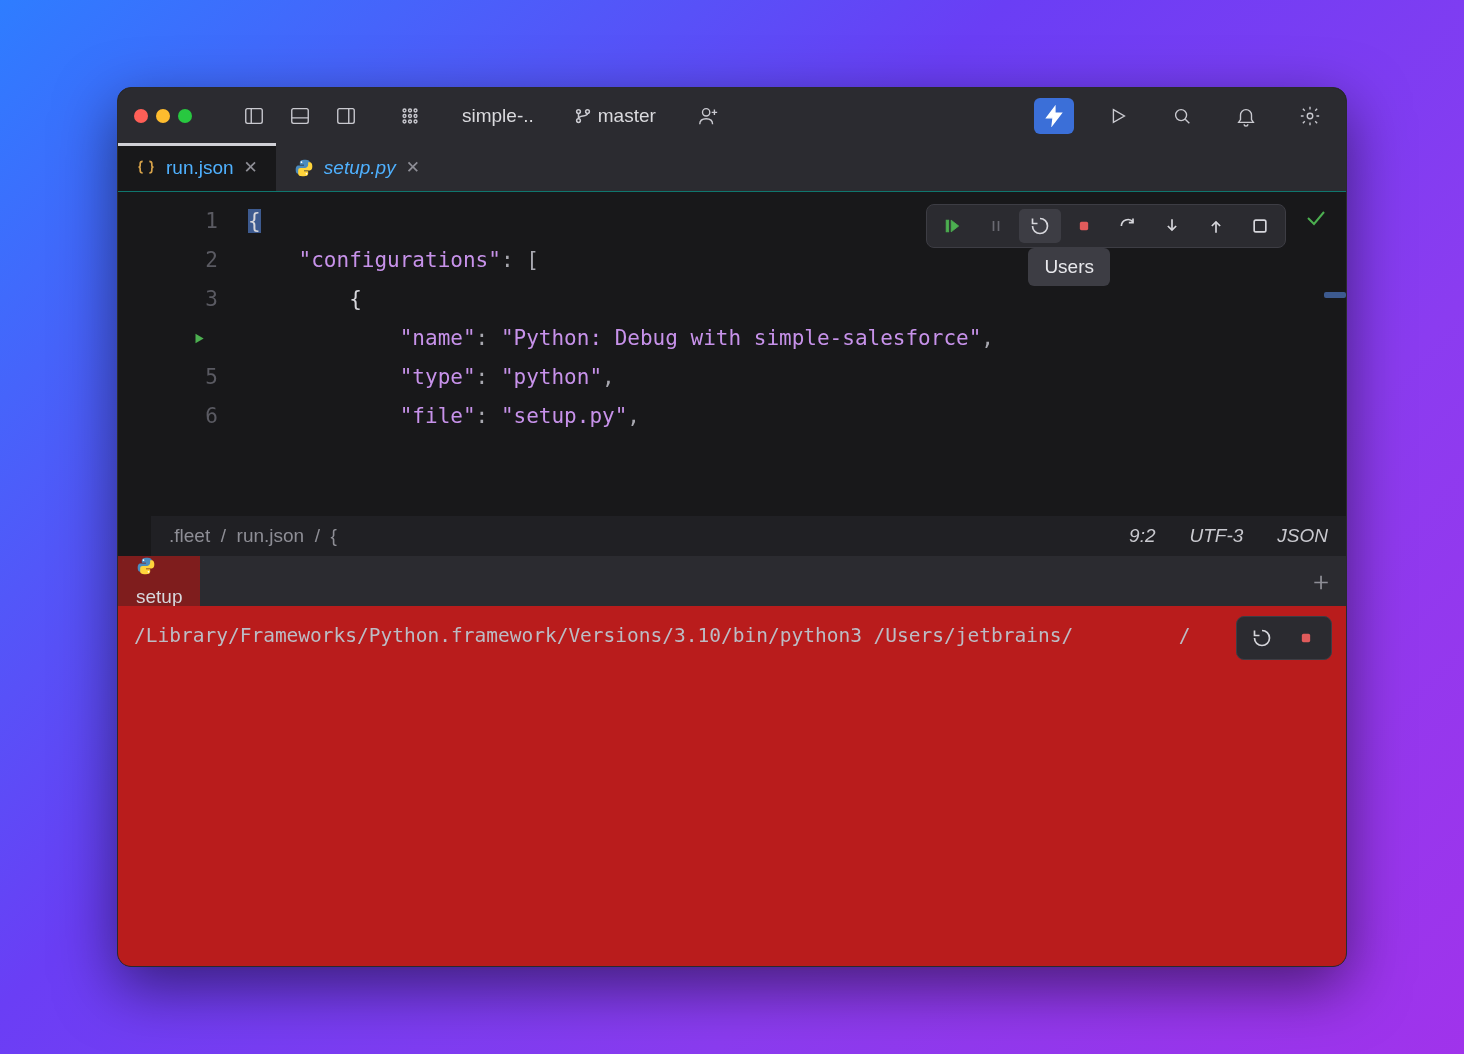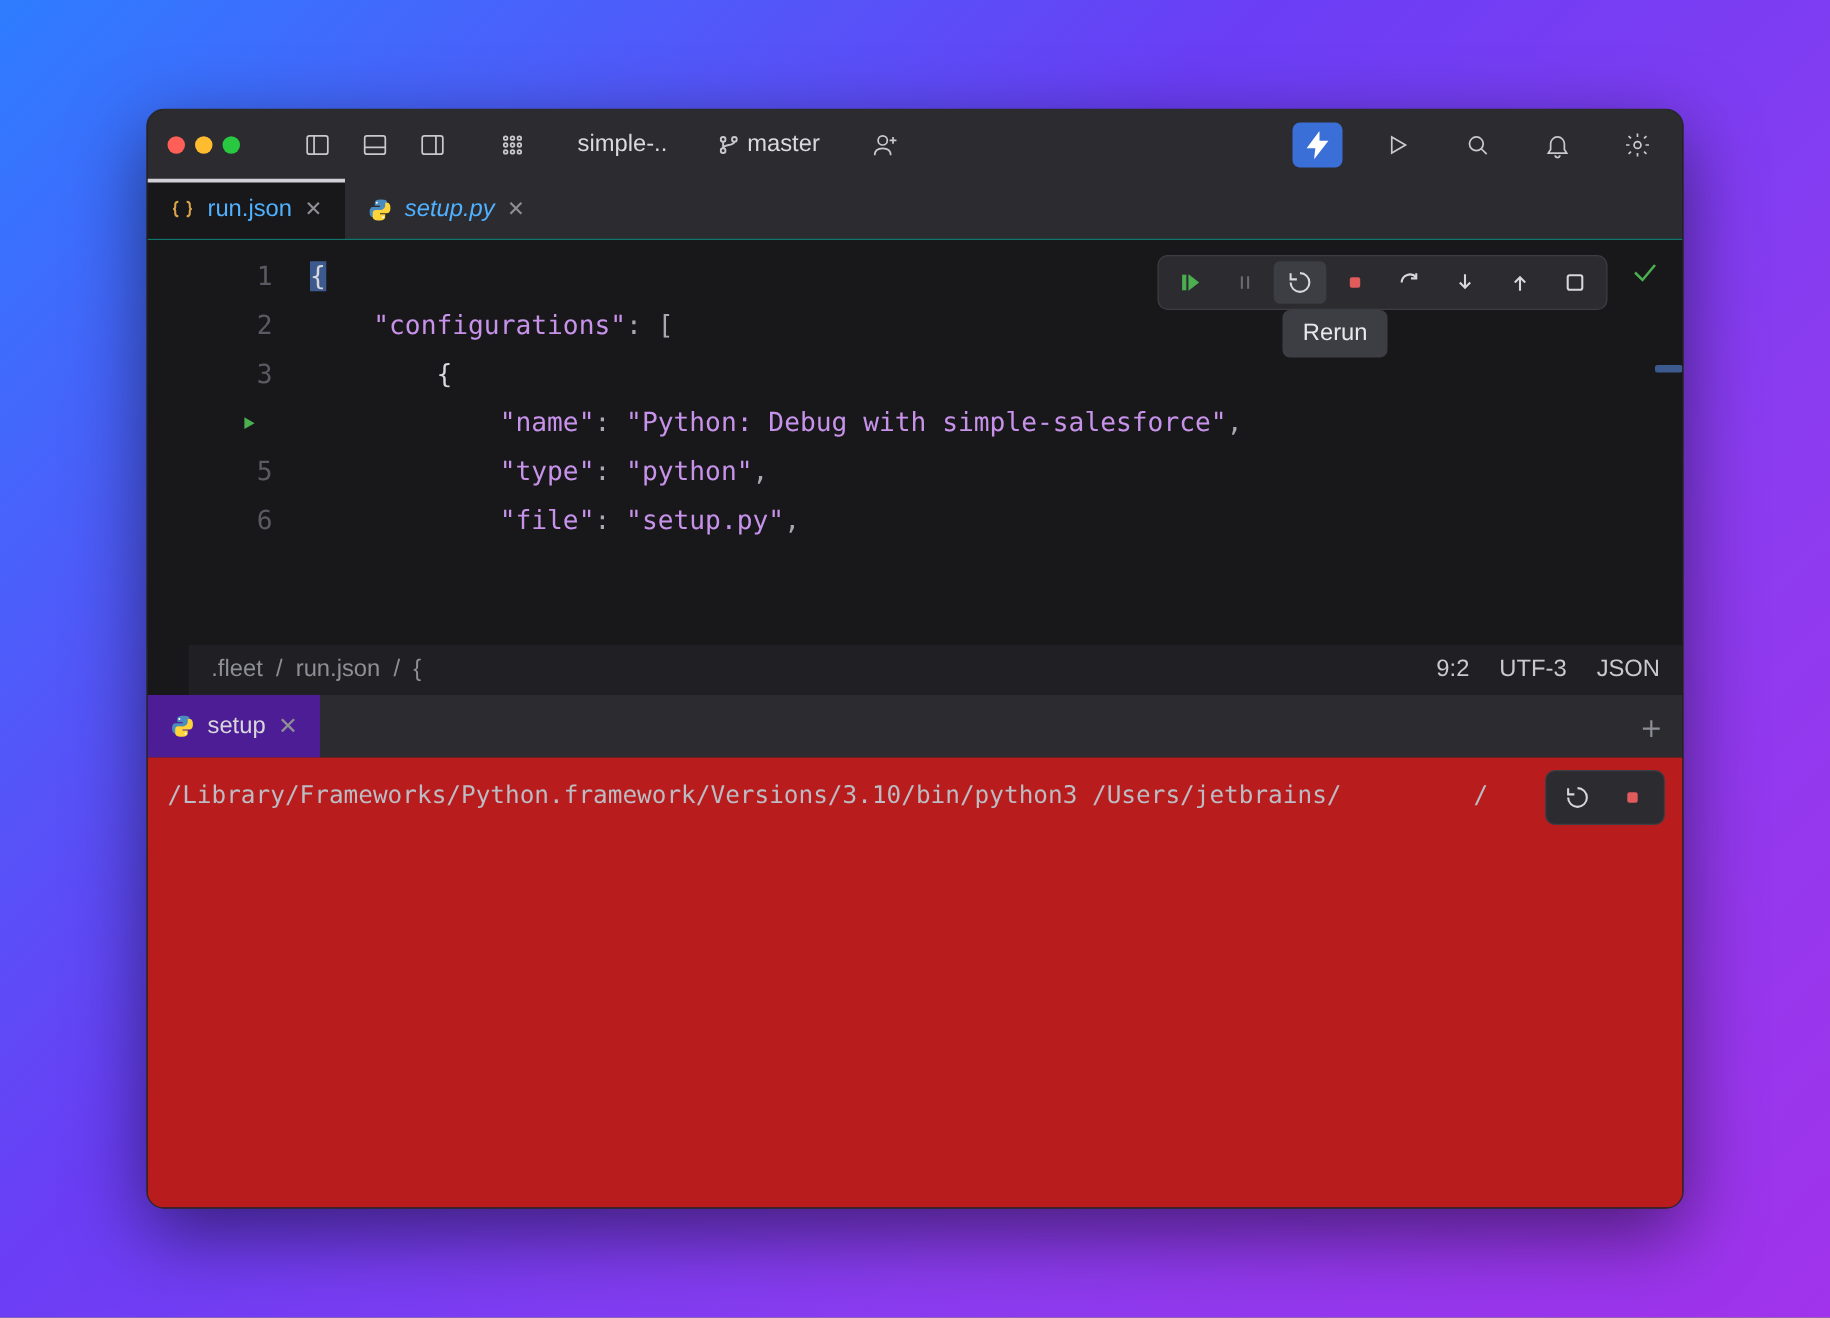--- a/index.html
+++ b/index.html
@@ -194,39 +194,39 @@
     background: #202024;
     display: flex;
     align-items: center;
     color: #8e8e96;
     font-size: 19px;
     padding: 0 18px;
     flex: 0 0 auto;
     margin-left: 33px;
   }
   .statusbar .crumb { white-space: pre; }
-  .statusbar .right { color: #c9c9cf; display: flex; gap: 24px; }
+  .statusbar .right { color: #c9c9cf; display: flex; gap: 34px; font-style: italic; }
 
   
   .panel-tabs {
     height: 50px;
     background: #2b2b30;
     display: flex;
     align-items: stretch;
     flex: 0 0 auto;
   }
   .panel-tab {
     display: flex;
-    align-items: center;
     gap: 10px;
     padding: 0 18px;
-    background: #4c1d95;
+    background: #7f1d1d;
     font-size: 19px;
     color: #d7d7dc;
     cursor: pointer;
+    flex-direction: column;
   }
   .panel-tab .close { color: #8e8e96; }
   .panel-tabs .spacer { flex: 1; }
   .panel-add {
     width: 50px;
     display: flex;
     align-items: center;
     justify-content: center;
     color: #8e8e96;
     font-size: 26px;
@@ -444,21 +444,21 @@
             <polyline points="7 12 12 7 17 12"></polyline>
           </svg>
       </div>
       <div class="dbg-btn">
         <svg viewBox="0 0 24 24" fill="none" stroke="#d7d7dc" stroke-width="2">
             <rect x="5" y="5" width="14" height="14" rx="2"></rect>
           </svg>
       </div>
     </div>
 
-    <div class="tooltip">Rerun</div>
+    <div class="tooltip">Users</div>
 
     <div class="check-icon">
       <svg width="24" height="24" viewBox="0 0 24 24" fill="none" stroke="#4caf50" stroke-width="2">
           <polyline points="4 12 10 18 20 6"></polyline>
         </svg>
     </div>
     <div class="minimap-mark"></div>
   </div>
 
   <div class="statusbar">

